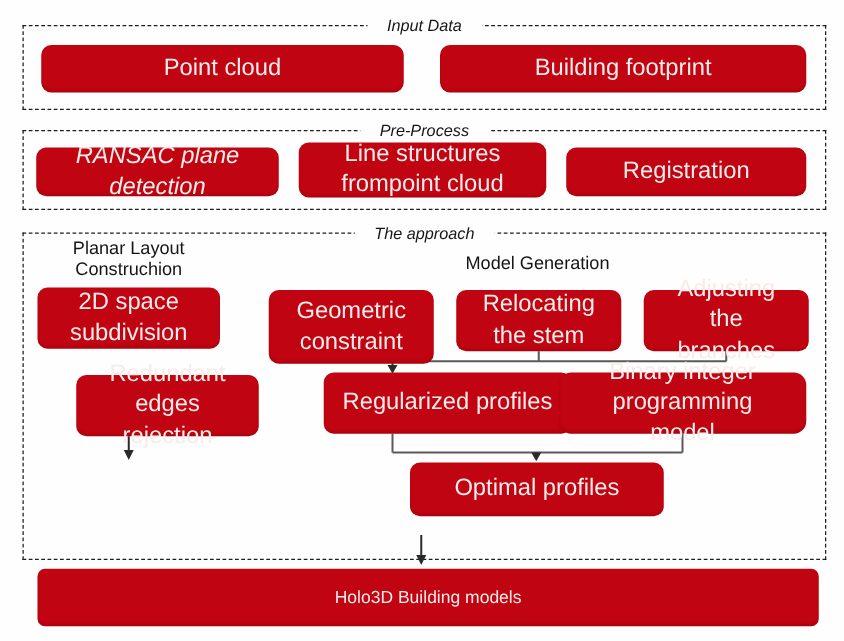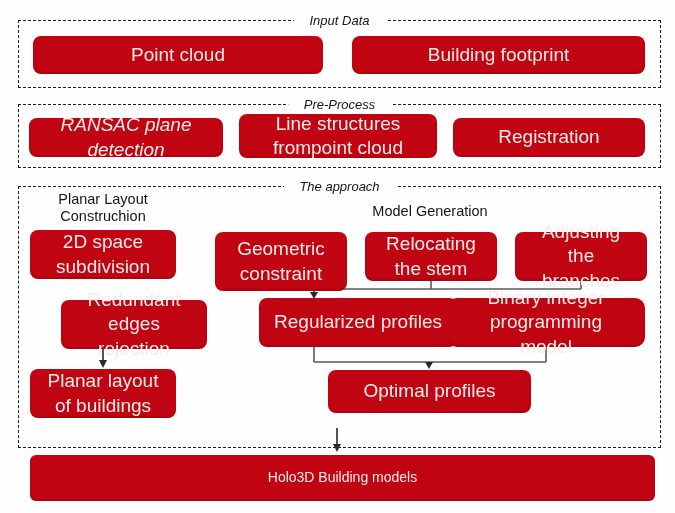--- a/index.html
+++ b/index.html
@@ -100,21 +100,20 @@
 
   <div class="rbox b-point-cloud">Point cloud</div>
   <div class="rbox b-building-footprint">Building footprint</div>
 
   <div class="rbox b-ransac">RANSAC plane detection</div>
   <div class="rbox b-line-structures">Line structures frompoint cloud</div>
   <div class="rbox b-registration">Registration</div>
 
   <div class="rbox pad-md b-space-subdivision">2D space subdivision</div>
   <div class="rbox pad-md b-redundant-edges">Redundant edges rejection</div>
-  <div class="rbox pad-md b-planar-layout">Planar layout of buildings</div>
 
   <div class="rbox pad-lg b-geometric">Geometric constraint</div>
   <div class="rbox pad-lg b-relocating">Relocating the stem</div>
   <div class="rbox pad-lg b-adjusting">Adjusting the branches</div>
   <div class="rbox b-regularized">Regularized profiles</div>
   <div class="rbox pad-xl b-binary">Binary integer programming model</div>
   <div class="rbox b-optimal">Optimal profiles</div>
 
   <div class="rbox b-holo3d">Holo3D Building models</div>
 

